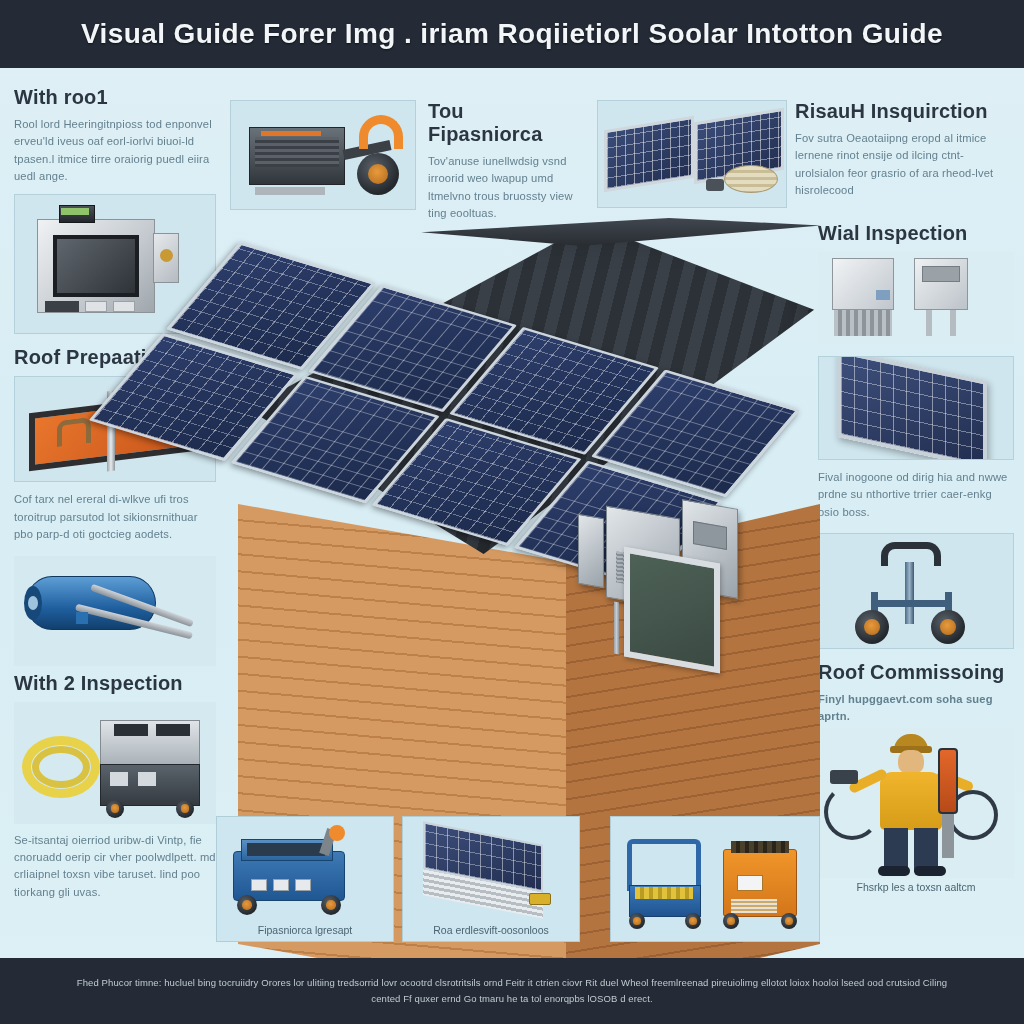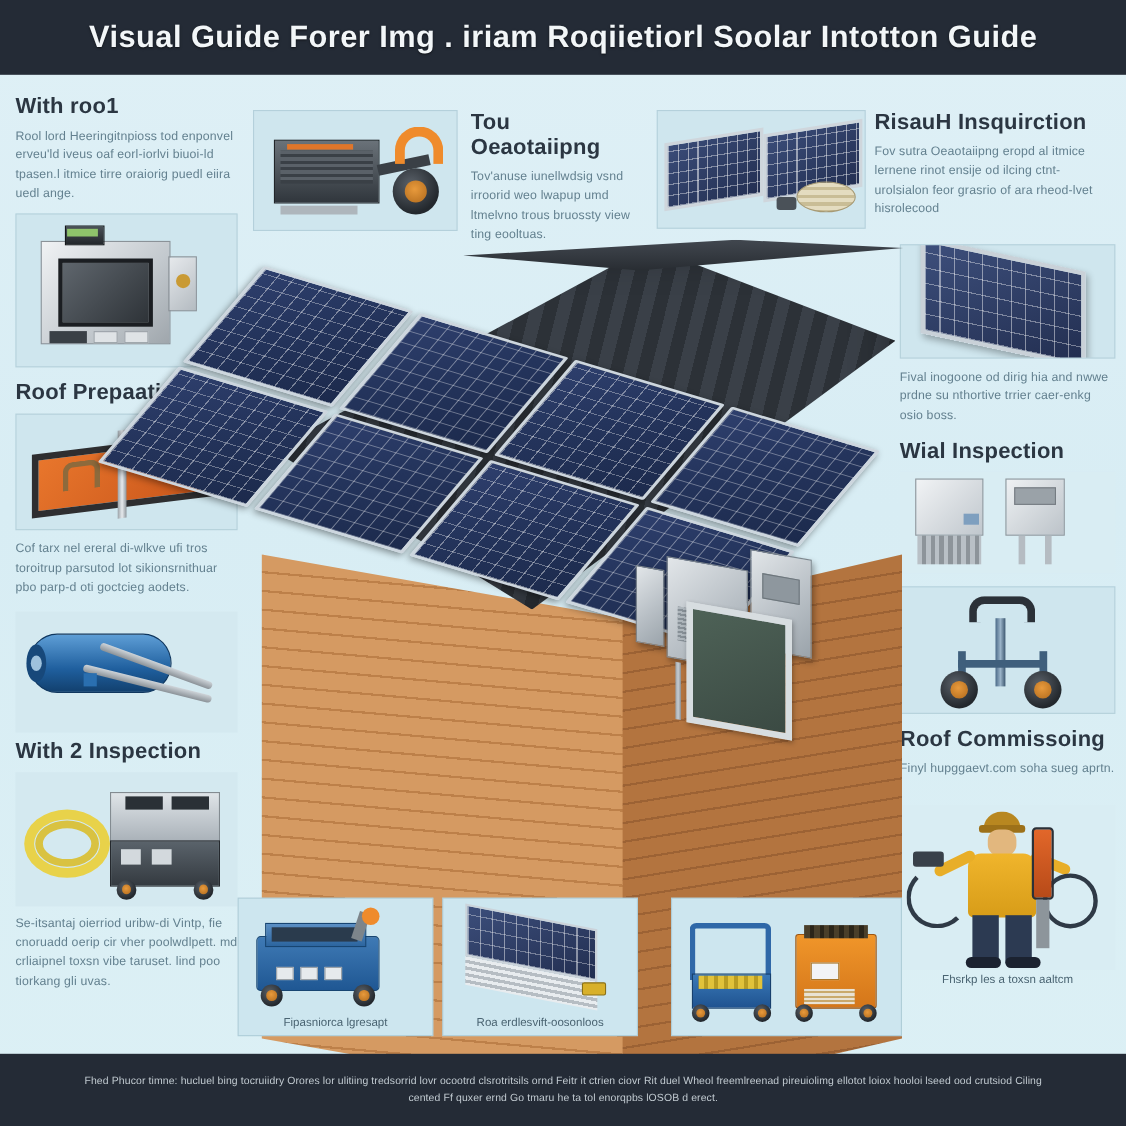--- a/index.html
+++ b/index.html
@@ -250,80 +250,80 @@
       <div class="sh" style="left:18px;top:26px;width:96px;height:58px;background:linear-gradient(180deg,#6a7279,#30363c);border:1px solid #22262a;"></div>
       <div class="sh" style="left:24px;top:36px;width:84px;height:30px;background:repeating-linear-gradient(180deg,#5a6168 0 3px,#3a4046 3px 6px);"></div>
       <div class="sh" style="left:30px;top:30px;width:60px;height:5px;background:#e0762a;"></div>
       <div class="sh" style="left:112px;top:44px;width:48px;height:10px;background:#3a4046;transform:rotate(-12deg);"></div>
       <div class="sh" style="left:128px;top:14px;width:44px;height:34px;border:9px solid #ef8b2c;border-radius:24px 24px 0 0;border-bottom:none;"></div>
       <div class="sh wheel" style="left:126px;top:52px;width:42px;height:42px;"></div>
       <div class="sh" style="left:24px;top:86px;width:70px;height:8px;background:#aeb6bc;"></div>
     </div>
   </div>
   <div style="position:absolute;left:428px;top:100px;width:152px;">
-    <div class="sec-title">Tou Oeaotaiipng</div>
+    <div class="sec-title">Tou Fipasniorca</div>
     <div class="sec-body">Tov'anuse iunellwdsig vsnd irroorid weo lwapup umd ltmelvno trous bruossty view ting eooltuas.</div>
   </div>
 
   <div style="position:absolute;left:597px;top:100px;width:190px;height:108px;" class="plate">
     <div class="ill">
       <div class="sh" style="left:6px;top:22px;width:90px;height:62px;background:repeating-linear-gradient(90deg,rgba(255,255,255,.5) 0 1px,transparent 1px 9px),repeating-linear-gradient(0deg,rgba(255,255,255,.4) 0 1px,transparent 1px 10px),linear-gradient(150deg,#3a4c78,#232f52);border:3px solid #cfd6dc;transform:skewY(-9deg);"></div>
       <div class="sh" style="left:96px;top:14px;width:90px;height:62px;background:repeating-linear-gradient(90deg,rgba(255,255,255,.5) 0 1px,transparent 1px 9px),repeating-linear-gradient(0deg,rgba(255,255,255,.4) 0 1px,transparent 1px 10px),linear-gradient(150deg,#3a4c78,#232f52);border:3px solid #cfd6dc;transform:skewY(-9deg);"></div>
       <div class="sh" style="left:126px;top:64px;width:54px;height:28px;border-radius:50%;background:repeating-linear-gradient(180deg,#e4dcc0 0 4px,#c9bd96 4px 7px);border:1px solid #a79a74;"></div>
       <div class="sh" style="left:108px;top:78px;width:18px;height:12px;background:#4a5158;border-radius:3px;"></div>
     </div>
   </div>
   <div style="position:absolute;left:795px;top:100px;width:218px;">
     <div class="sec-title">RisauH Insquirction</div>
     <div class="sec-body">Fov sutra Oeaotaiipng eropd al itmice lernene rinot ensije od ilcing ctnt-urolsialon feor grasrio of ara rheod-lvet hisrolecood</div>
   </div>
 
   <div id="col-right" style="top:222px;">
-
-    <div class="block">
-      <div class="plate" style="height:104px;">
-        <div class="ill">
-          <div class="sh" style="left:18px;top:8px;width:150px;height:88px;background:repeating-linear-gradient(90deg,rgba(255,255,255,.45) 0 1px,transparent 1px 13px),repeating-linear-gradient(0deg,rgba(255,255,255,.38) 0 1px,transparent 1px 14px),linear-gradient(150deg,#3d4f7c,#222e50);border:4px solid #c9d1d8;transform:skewY(12deg);box-shadow:2px 3px 7px rgba(0,0,0,.3);"></div>
-        </div>
-      </div>
-      <div class="sec-body" style="margin-top:9px;">Fival inogoone od dirig hia and nwwe prdne su nthortive trrier caer-enkg osio boss.</div>
-    </div>
 
     <div class="block">
       <div class="sec-title">Wial Inspection</div>
       <div class="plate" style="height:92px;background:#d9edf3;border:none;">
         <div class="ill">
           <div class="sh" style="left:14px;top:6px;width:62px;height:52px;background:linear-gradient(135deg,#f1f3f5,#c0c7cd);border:1px solid #8e959b;"></div>
           <div class="sh" style="left:58px;top:38px;width:14px;height:10px;background:#7e9fbf;"></div>
           <div class="sh" style="left:16px;top:58px;width:58px;height:26px;background:repeating-linear-gradient(90deg,#b9c0c6 0 4px,#8d949a 4px 8px);"></div>
           <div class="sh" style="left:96px;top:6px;width:54px;height:52px;background:linear-gradient(135deg,#eef1f3,#bcc3c9);border:1px solid #8e959b;"></div>
           <div class="sh" style="left:104px;top:14px;width:38px;height:16px;background:#9aa2a8;border:1px solid #757c82;"></div>
           <div class="sh" style="left:108px;top:58px;width:6px;height:26px;background:#b5bcc2;"></div>
           <div class="sh" style="left:132px;top:58px;width:6px;height:26px;background:#b5bcc2;"></div>
         </div>
       </div>
     </div>
 
     <div class="block">
+      <div class="plate" style="height:104px;">
+        <div class="ill">
+          <div class="sh" style="left:18px;top:8px;width:150px;height:88px;background:repeating-linear-gradient(90deg,rgba(255,255,255,.45) 0 1px,transparent 1px 13px),repeating-linear-gradient(0deg,rgba(255,255,255,.38) 0 1px,transparent 1px 14px),linear-gradient(150deg,#3d4f7c,#222e50);border:4px solid #c9d1d8;transform:skewY(12deg);box-shadow:2px 3px 7px rgba(0,0,0,.3);"></div>
+        </div>
+      </div>
+      <div class="sec-body" style="margin-top:9px;">Fival inogoone od dirig hia and nwwe prdne su nthortive trrier caer-enkg osio boss.</div>
+    </div>
+
+    <div class="block">
       <div class="plate" style="height:116px;">
         <div class="ill">
           <div class="sh" style="left:62px;top:8px;width:60px;height:24px;border:7px solid #2b3138;border-radius:14px 14px 0 0;border-bottom:none;"></div>
           <div class="sh" style="left:86px;top:28px;width:9px;height:62px;background:linear-gradient(90deg,#4b6a88,#9ab3c8,#3d5870);"></div>
           <div class="sh" style="left:52px;top:66px;width:80px;height:7px;background:#3f5f7c;"></div>
           <div class="sh" style="left:52px;top:58px;width:7px;height:30px;background:#3f5f7c;"></div>
           <div class="sh" style="left:126px;top:58px;width:7px;height:30px;background:#3f5f7c;"></div>
           <div class="sh wheel" style="left:36px;top:76px;width:34px;height:34px;"></div>
           <div class="sh wheel" style="left:112px;top:76px;width:34px;height:34px;"></div>
         </div>
       </div>
     </div>
 
     <div class="block">
       <div class="sec-title">Roof Commissoing</div>
-      <div class="sec-body" style="margin-bottom:24px;">Finyl hupggaevt.com soha sueg aprtn.</div>
+      <div class="sec-body" style="margin-bottom:2px;font-weight:bold;">Finyl hupggaevt.com soha sueg aprtn.</div>
       <div class="plate" style="height:150px;background:#d9edf3;border:none;">
         <div class="ill">
 
           <div class="sh" style="left:76px;top:6px;width:34px;height:16px;background:#b88720;border-radius:16px 16px 0 0;"></div>
           <div class="sh" style="left:72px;top:18px;width:42px;height:7px;background:#9d7119;border-radius:3px;"></div>
           <div class="sh" style="left:80px;top:22px;width:26px;height:24px;border-radius:10px;background:#e2b77e;"></div>
           <div class="sh" style="left:62px;top:44px;width:62px;height:58px;background:linear-gradient(180deg,#f0b52c,#d79c18);border-radius:12px 12px 5px 5px;"></div>
           <div class="sh" style="left:30px;top:48px;width:40px;height:10px;background:#e8ae28;transform:rotate(-26deg);border-radius:5px;"></div>
           <div class="sh" style="left:118px;top:48px;width:38px;height:10px;background:#e8ae28;transform:rotate(22deg);border-radius:5px;"></div>
           <div class="sh" style="left:66px;top:100px;width:24px;height:44px;background:#2c3a52;"></div>

